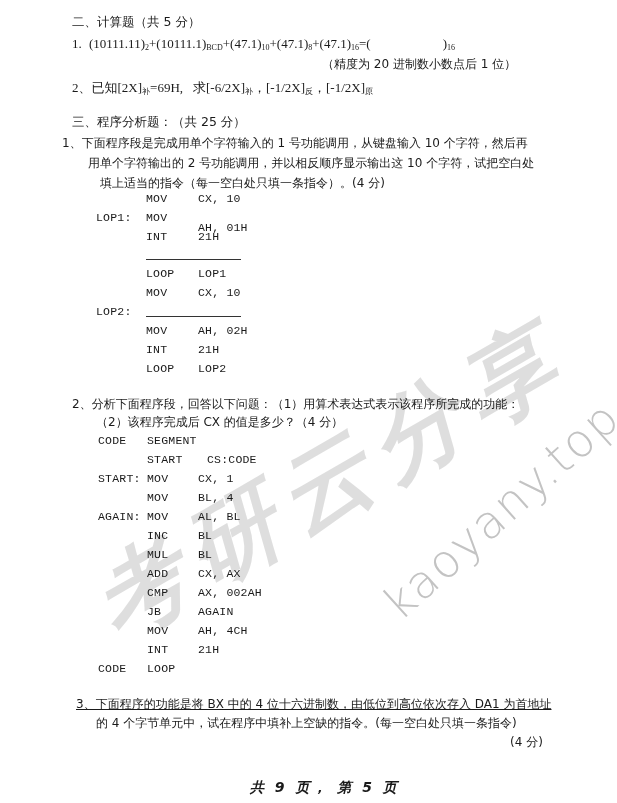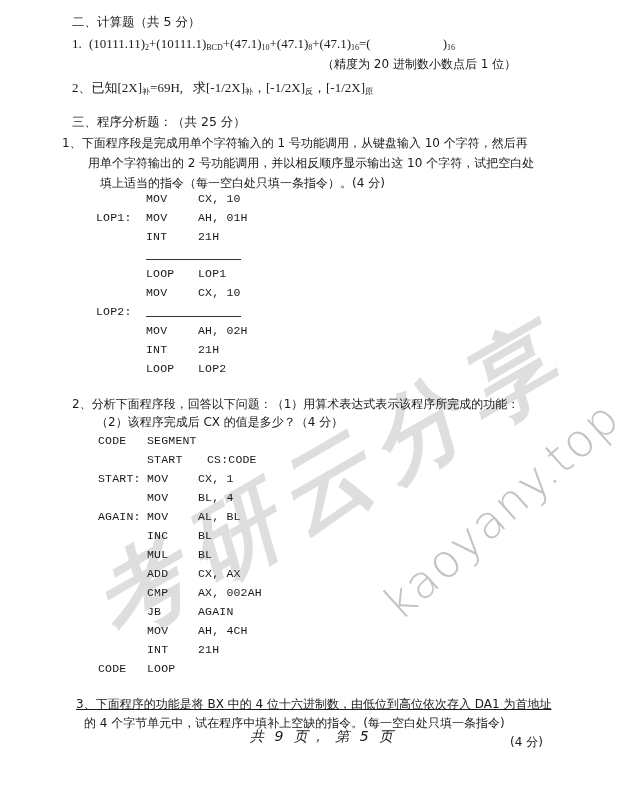--- a/index.html
+++ b/index.html
@@ -49,39 +49,39 @@
 
 <div class="abs serif" style="left:72px; top:36px; font-size:13px;">
   <span>1.</span>
   <span style="margin-left:4px;">
     <span>(10111.11)</span><sub class="tiny">2</sub><span>+</span><span>(10111.1)</span><sub class="tiny">BCD</sub><span>+</span><span>(47.1)</span><sub class="tiny">10</sub><span>+</span><span>(47.1)</span><sub class="tiny">8</sub><span>+</span><span>(47.1)</span><sub class="tiny">16</sub><span>=(</span><span style="display:inline-block; width:72px;"></span><span>)</span><sub class="tiny">16</sub>
   </span>
 </div>
 <div class="abs sans" style="left:322px; top:56px; font-size:12px;">（精度为 20 进制数小数点后 1 位）</div>
 
 <div class="abs serif" style="left:72px; top:79px; font-size:13px;">
-  <span>2、已知[2X]</span><sub class="tiny">补</sub><span>=69H,</span><span style="margin-left:10px;">求[-1/2X]</span><sub class="tiny">补</sub><span>，[-1/2X]</span><sub class="tiny">反</sub><span>，[-1/2X]</span><sub class="tiny">原</sub>
+  <span>2、已知[2X]</span><sub class="tiny">补</sub><span>=69H,</span><span style="margin-left:10px;">求[-6/2X]</span><sub class="tiny">补</sub><span>，[-1/2X]</span><sub class="tiny">反</sub><span>，[-1/2X]</span><sub class="tiny">原</sub>
 </div>
 
 <div class="abs sans section-heading" style="left:72px; top:114px;">三、程序分析题：（共 25 分）</div>
 
 <div class="abs sans q-text" style="left:62px; top:132px;">1、下面程序段是完成用单个字符输入的 1 号功能调用，从键盘输入 10 个字符，然后再</div>
 <div class="abs sans q-text" style="left:88px; top:152px;">用单个字符输出的 2 号功能调用，并以相反顺序显示输出这 10 个字符，试把空白处</div>
 <div class="abs sans q-text" style="left:88px; top:172px;margin-left:12px;">填上适当的指令（每一空白处只填一条指令）。(4 分)</div>
 
 <div class="abs" style="left:96px; top:190px; width:220px; height:190px;">
   <div class="code-row mono" style="top:0px;">
     <span class="code-label"></span>
     <span class="code-op" style="left:50px;">MOV</span>
     <span class="code-arg" style="left:102px;">CX, 10</span>
   </div>
   <div class="code-row mono" style="top:19px;">
     <span class="code-label">LOP1:</span>
     <span class="code-op" style="left:50px;">MOV</span>
-    <span class="code-arg" style="left:102px;">AH, 01H</span>
+    <span class="code-arg" style="left:102px;margin-top:10px;">AH, 01H</span>
   </div>
   <div class="code-row mono" style="top:38px;">
     <span class="code-label"></span>
     <span class="code-op" style="left:50px;">INT</span>
     <span class="code-arg" style="left:102px;">21H</span>
   </div>
   <div class="blank-line" style="left:50px; top:69px; width:95px;"></div>
   <div class="code-row mono" style="top:75px;">
     <span class="code-label"></span>
     <span class="code-op" style="left:50px;">LOOP</span>
@@ -178,16 +178,16 @@
     <span class="code-arg" style="left:100px;">21H</span>
   </div>
   <div class="code-row mono" style="top:228px;">
     <span class="code-label">CODE</span>
     <span class="code-op" style="left:49px;">LOOP</span>
     <span class="code-arg" style="left:100px;"></span>
   </div>
 </div>
 
 <div class="abs sans q-text" style="left:76px; top:693px;text-decoration:underline;">3、下面程序的功能是将 BX 中的 4 位十六进制数，由低位到高位依次存入 DA1 为首地址</div>
-<div class="abs sans q-text" style="left:84px; top:712px;">的 4 个字节单元中，试在程序中填补上空缺的指令。(每一空白处只填一条指令)</div>
+<div class="abs sans q-text" style="left:96px; top:712px;">的 4 个字节单元中，试在程序中填补上空缺的指令。(每一空白处只填一条指令)</div>
 <div class="abs sans q-text" style="left:510px; top:731px;">(4 分)</div>
 
-<div class="abs sans footer" style="left:250px; top:728px;">共 9 页， 第 5 页</div>
+<div class="abs sans footer" style="left:250px; top:779px;font-weight:bold;">共 9 页， 第 5 页</div>
 
 </body></html>

